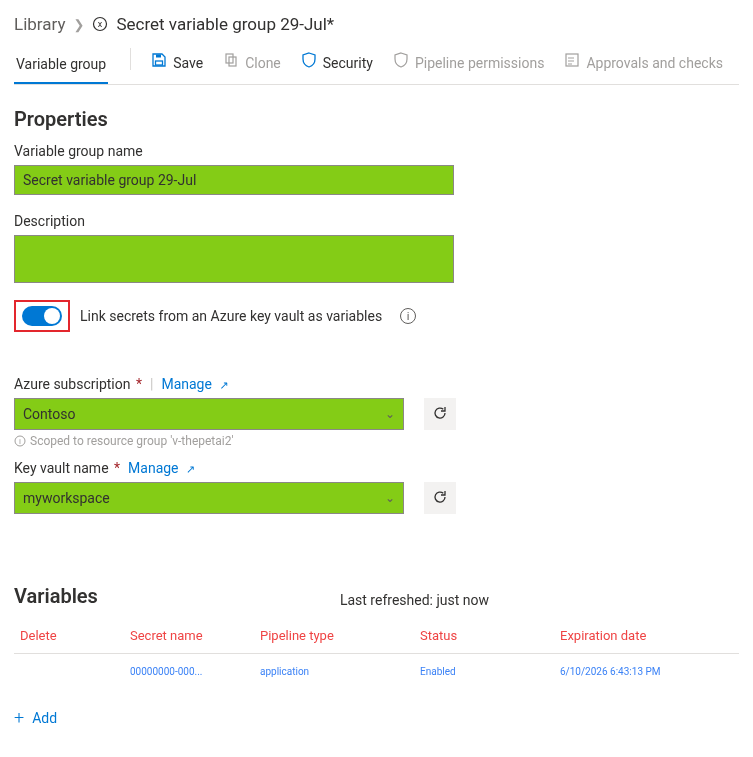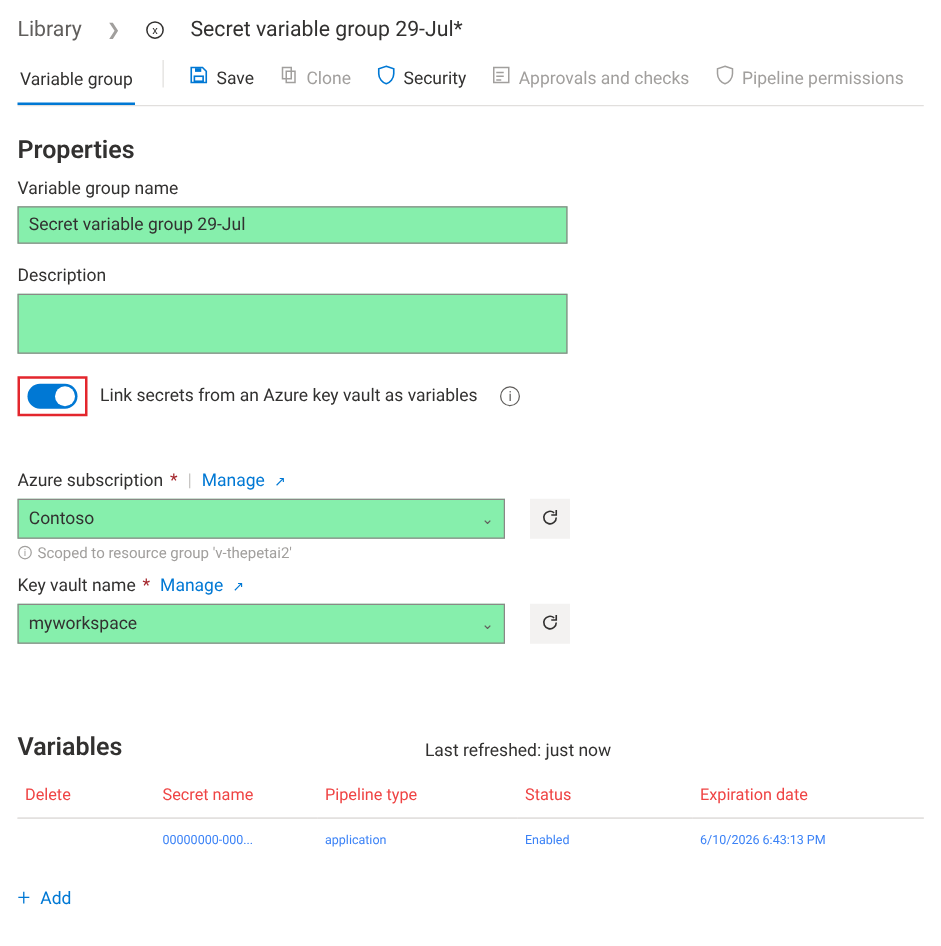--- a/index.html
+++ b/index.html
@@ -8,21 +8,21 @@
     font-family: "Segoe UI", -apple-system, BlinkMacSystemFont, Roboto, "Helvetica Neue", sans-serif;
     font-size: 14px;
     color: #323130;
     background: #fff;
     width: 753px;
     padding: 10px 14px 20px 14px;
   }
   a { color: #0078d4; text-decoration: none; cursor: pointer; }
 
   
-  .crumbs { display: flex; align-items: center; gap: 20px; font-size: 17px; margin: 4px 0 6px; }
+  .crumbs { display: flex; align-items: center; gap: 8px; font-size: 17px; margin: 4px 0 6px; }
   .crumbs .lib { color: #605e5c; }
   .crumbs .chev { color: #a19f9d; font-size: 13px; }
   .crumbs .title { color: #323130; font-weight: 400; }
   .crumbs .title-icon { width:16px; height:16px; display:inline-flex; align-items:center; justify-content:center; }
 
   
   .tabrow {
     display: flex; align-items: flex-start;
     border-bottom: 1px solid #e1dfdd;
     margin-top: 14px;
@@ -47,21 +47,21 @@
   .tb-btn svg { width:16px; height:16px; flex:none; }
 
   
   h2.section { font-size: 20px; font-weight: 600; margin: 22px 0 12px; }
   .field-label { font-size: 14px; color: #323130; margin-bottom: 6px; display:block; }
   .req { color:#a4262c; margin-left:2px; }
 
   input[type=text], textarea, .select {
     width: 440px;
     border: 1px solid #8a8886;
-    background: #86efac;
+    background: #84cc16;
     font: inherit;
     padding: 6px 8px;
     color: #323130;
   }
   textarea { height: 48px; resize: none; }
   .select {
     display: flex; align-items: center; justify-content: space-between;
     width: 390px; height: 32px; cursor: pointer;
   }
   .select .caret { font-size: 12px; color:#605e5c; }
@@ -165,34 +165,34 @@
       <svg viewBox="0 0 16 16">
           <path d="M8 1l6 2v4c0 4-3 7-6 8-3-1-6-4-6-8V3z" fill="none" stroke="#0078d4" stroke-width="1.3"></path>
         </svg>
     </span>
     <span>Security</span>
   </div>
 
   <div class="tb-btn disabled">
     <span>
       <svg viewBox="0 0 16 16">
+          <path d="M8 1l6 2v4c0 4-3 7-6 8-3-1-6-4-6-8V3z" fill="none" stroke="#a19f9d" stroke-width="1.2"></path>
+        </svg>
+    </span>
+    <span>Pipeline permissions</span>
+  </div>
+
+  <div class="tb-btn disabled">
+    <span>
+      <svg viewBox="0 0 16 16">
           <rect x="2" y="2" width="12" height="12" fill="none" stroke="#a19f9d" stroke-width="1.2"></rect>
           <path d="M4 6h6M4 9h6M4 12h4" stroke="#a19f9d" stroke-width="1.2"></path>
         </svg>
     </span>
     <span>Approvals and checks</span>
-  </div>
-
-  <div class="tb-btn disabled">
-    <span>
-      <svg viewBox="0 0 16 16">
-          <path d="M8 1l6 2v4c0 4-3 7-6 8-3-1-6-4-6-8V3z" fill="none" stroke="#a19f9d" stroke-width="1.2"></path>
-        </svg>
-    </span>
-    <span>Pipeline permissions</span>
   </div>
 </div>
 
 
 <h2 class="section">Properties</h2>
 
 <label class="field-label">Variable group name</label>
 <input type="text" value="Secret variable group 29-Jul" style="">
 
 <div class="field-block">

